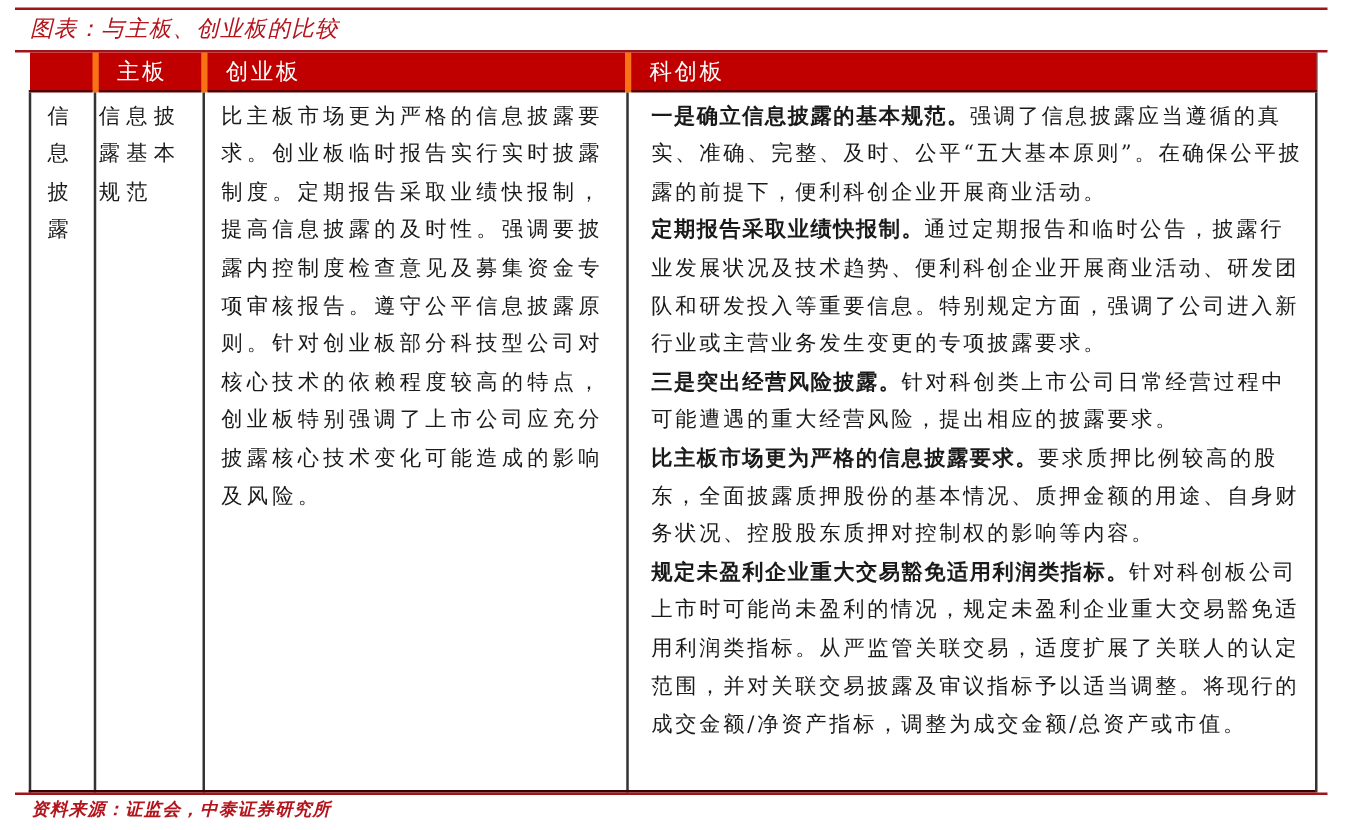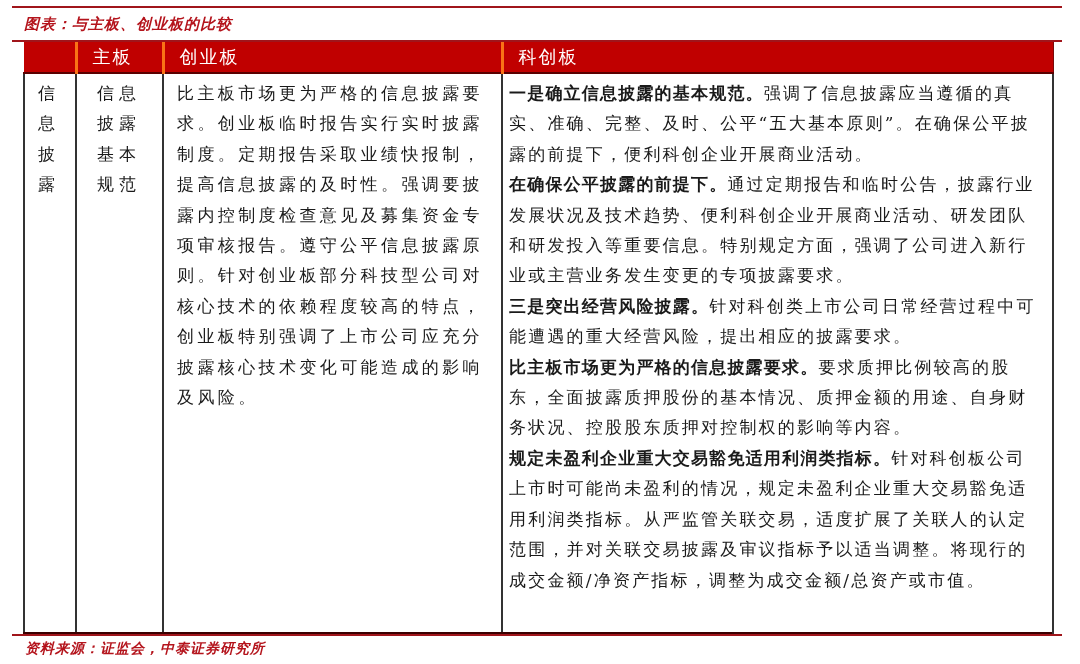--- a/index.html
+++ b/index.html
@@ -20,24 +20,24 @@
     left: 12px;
     top: 6px;
     width: 1050px;
     height: 2px;
     background: #a0151b;
   }
   .figure-title {
     position: absolute;
     left: 24px;
     top: 11px;
-    font-size: 15px;
+    font-size: 18px;
     line-height: 26px;
     font-style: italic;
-    font-weight: bold;
+    font-weight: normal;
     color: #b4141c;
     letter-spacing: 1px;
   }
   .title-rule {
     position: absolute;
     left: 12px;
     top: 40px;
     width: 1050px;
     height: 2px;
     background: #a0151b;
@@ -55,21 +55,21 @@
   table.cmp col.c3 { width: 339px; }
   table.cmp col.c4 { width: 551px; }
   table.cmp th {
     background: #c00000;
     color: #ffffff;
     font-weight: normal;
     font-size: 18px;
     text-align: left;
     height: 30px;
     padding: 0 0 0 15px;
-    border-left: 3px solid #f97316;
+    border-left: 5px solid #f97316;
     border-right: 1px solid #7a0a0a;
     border-bottom: 2px solid #5a0000;
     letter-spacing: 2px;
   }
   table.cmp th:first-child { border-left: none; }
   table.cmp td {
     vertical-align: top;
     border-left: 2px solid #333;
     border-right: 2px solid #333;
     font-size: 17px;
@@ -78,30 +78,30 @@
     height: 556px;
     letter-spacing: 2.6px;
     word-break: break-all;
   }
   table.cmp td.col-category {
     padding-left: 13px;
     padding-right: 6px;
     letter-spacing: 0;
   }
   table.cmp td.col-main {
-    padding-left: 20px;
+    padding-left: 2px;
     letter-spacing: 5px;
     margin-left: 47px;
   }
   table.cmp td.col-gem {
     padding-left: 13px;
     letter-spacing: 3.4px;
   }
   table.cmp td.col-star {
-    padding-left: 6px;
+    padding-left: 18px;
     letter-spacing: 2.2px;
   }
   .vtext span { display: block; }
   .pt-bold { font-weight: bold; letter-spacing: 1.2px; }
   .bottom-rule {
     position: absolute;
     left: 12px;
     top: 634px;
     width: 1050px;
     height: 2px;
@@ -154,21 +154,21 @@
       <td class="col-category vtext">
         <span>信</span>
         <span>息</span>
         <span>披</span>
         <span>露</span>
       </td>
       <td class="col-main">信息披露基本规范</td>
       <td class="col-gem">比主板市场更为严格的信息披露要求。创业板临时报告实行实时披露制度。定期报告采取业绩快报制，提高信息披露的及时性。强调要披露内控制度检查意见及募集资金专项审核报告。遵守公平信息披露原则。针对创业板部分科技型公司对核心技术的依赖程度较高的特点，创业板特别强调了上市公司应充分披露核心技术变化可能造成的影响及风险。</td>
       <td class="col-star">
         <div><span class="pt-bold">一是确立信息披露的基本规范。</span><span>强调了信息披露应当遵循的真实、准确、完整、及时、公平“五大基本原则”。在确保公平披露的前提下，便利科创企业开展商业活动。</span></div>
-        <div><span class="pt-bold">在确保公平披露的前提下。</span><span>通过定期报告和临时公告，披露行业发展状况及技术趋势、便利科创企业开展商业活动、研发团队和研发投入等重要信息。特别规定方面，强调了公司进入新行业或主营业务发生变更的专项披露要求。</span></div>
+        <div><span class="pt-bold">定期报告采取业绩快报制。</span><span>通过定期报告和临时公告，披露行业发展状况及技术趋势、便利科创企业开展商业活动、研发团队和研发投入等重要信息。特别规定方面，强调了公司进入新行业或主营业务发生变更的专项披露要求。</span></div>
         <div><span class="pt-bold">三是突出经营风险披露。</span><span>针对科创类上市公司日常经营过程中可能遭遇的重大经营风险，提出相应的披露要求。</span></div>
         <div><span class="pt-bold">比主板市场更为严格的信息披露要求。</span><span>要求质押比例较高的股东，全面披露质押股份的基本情况、质押金额的用途、自身财务状况、控股股东质押对控制权的影响等内容。</span></div>
         <div><span class="pt-bold">规定未盈利企业重大交易豁免适用利润类指标。</span><span>针对科创板公司上市时可能尚未盈利的情况，规定未盈利企业重大交易豁免适用利润类指标。从严监管关联交易，适度扩展了关联人的认定范围，并对关联交易披露及审议指标予以适当调整。将现行的成交金额/净资产指标，调整为成交金额/总资产或市值。</span></div>
       </td>
     </tr>
   </tbody>
 </table>
 
 <div class="bottom-rule-shadow"></div>
 <div class="bottom-rule"></div>

